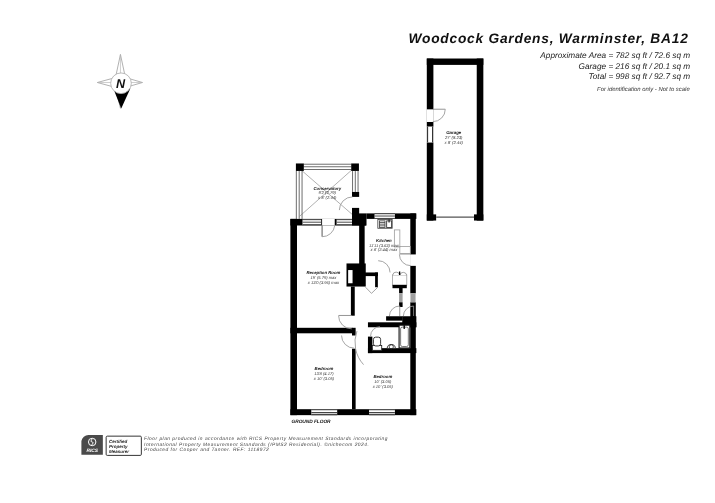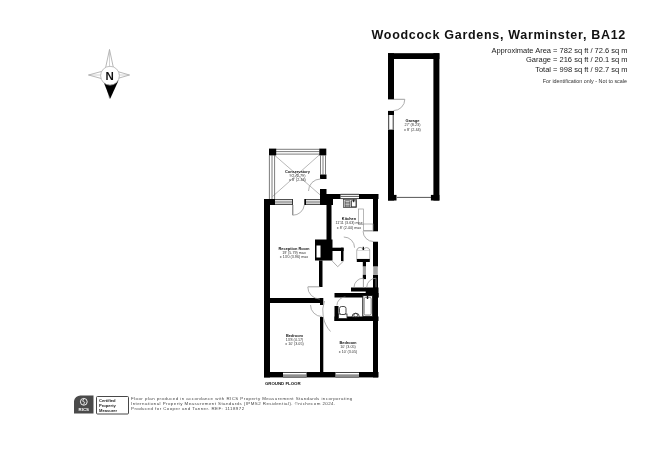--- a/index.html
+++ b/index.html
@@ -1,16 +1,16 @@
 <!DOCTYPE html>
 <html><head>
 <meta charset="utf-8">
 <style>
 html,body{margin:0;padding:0;background:#fff;}
-#page{position:relative;width:646px;height:457px;background:#fff;overflow:hidden;}
+#page{position:relative;width:646px;height:457px;background:#fff;overflow:hidden;font-style:italic;}
 svg{position:absolute;left:0;top:0;}
 text{font-family:"Liberation Sans", sans-serif;}
 </style>
 </head>
 <body>
 <div id="page">
 <svg width="650" height="457" viewBox="0 0 650 457">
 
 <text x="626" y="39" text-anchor="end" font-size="12.5" font-weight="bold" letter-spacing="0.7" fill="#111">Woodcock Gardens, Warminster, BA12</text>
 <text x="627.5" y="52.8" text-anchor="end" font-size="7.5" fill="#222">Approximate Area = 782 sq ft / 72.6 sq m</text>

